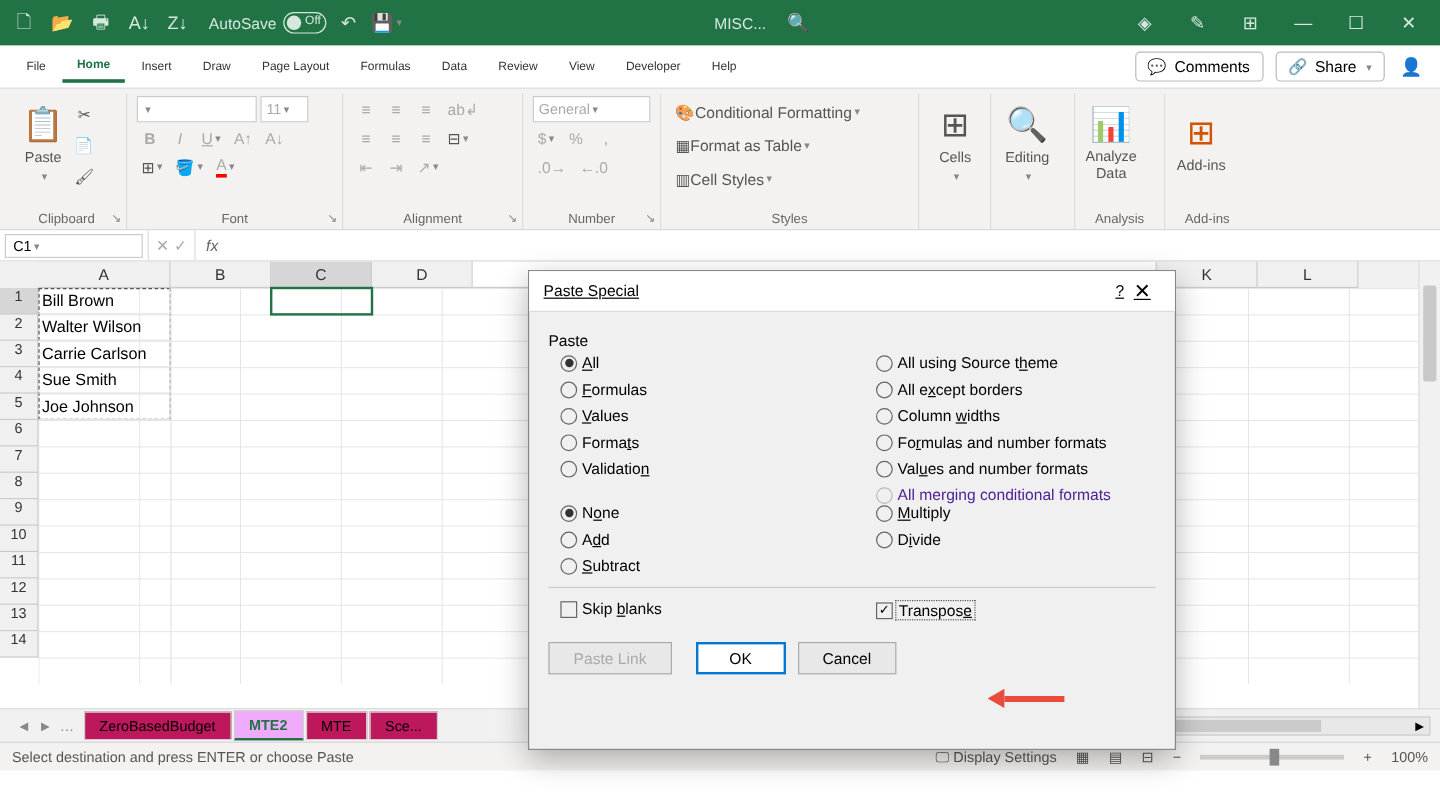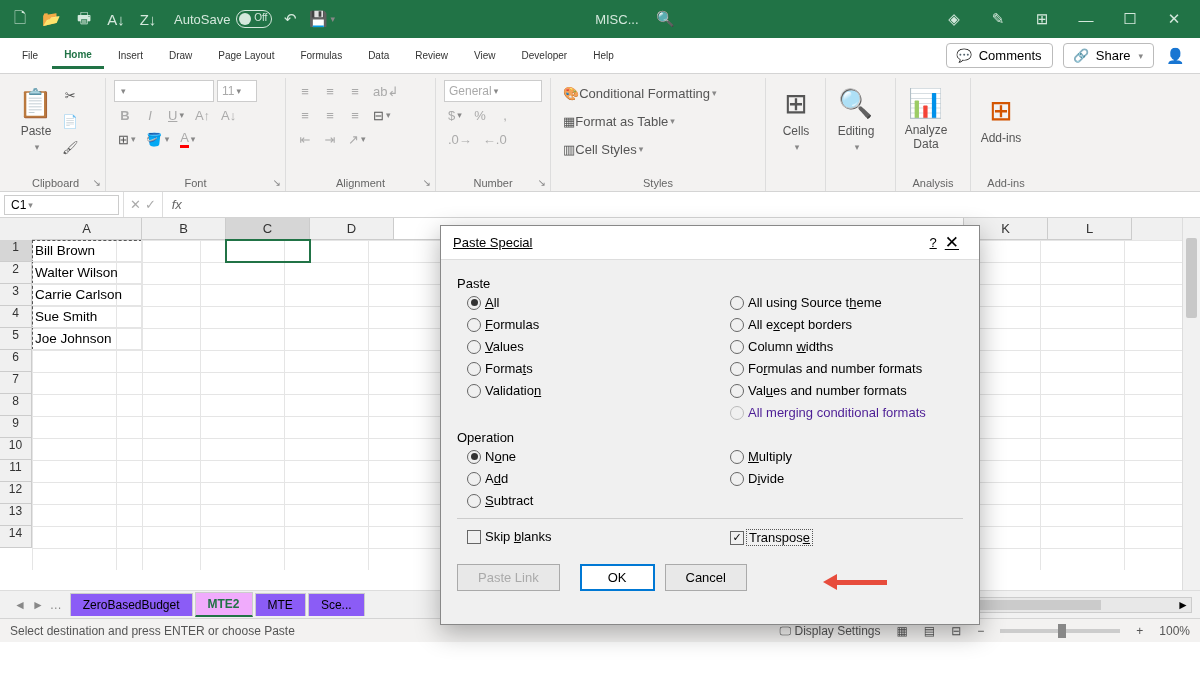--- a/index.html
+++ b/index.html
@@ -53,21 +53,21 @@
 .rowhdr { height:22px; border-right:1px solid #ccc; border-bottom:1px solid #ccc; text-align:center; font-size:12px; color:#333; }
 .cells { position:absolute; left:32px; top:22px; }
 .cell { position:absolute; width:84px; height:22px; border-right:1px solid #e5e5e5; border-bottom:1px solid #e5e5e5; padding:0 3px; font-size:13.5px; line-height:22px; overflow:visible; white-space:nowrap; }
 .colA { width:110px; }
 .selcell { outline:2px solid #217346; outline-offset:-1px; }
 .scrolly { position:absolute; right:0; top:0; bottom:0; width:18px; background:#f1f1f1; border-left:1px solid #ddd; }
 .scrolly::after { content:""; position:absolute; top:20px; left:3px; right:3px; height:80px; background:#c8c8c8; border-radius:2px; }
 
 
 .sheettabs { height:28px; background:#f1f1f1; display:flex; align-items:center; border-top:1px solid #ddd; padding-left:8px; gap:2px; font-size:12px; }
-.shtab { padding:4px 12px; background:#8b5cf6; border:1px solid #ccc; border-bottom:none; }
+.shtab { padding:4px 12px; background:#be185d; border:1px solid #ccc; border-bottom:none; }
 .shtab.active { background:#f0abfc; color:#217346; font-weight:600; border-bottom:2px solid #217346; }
 .nav-arrows { color:#888; padding:0 6px; display:flex; gap:6px; }
 
 
 .statusbar { height:24px; background:#f3f2f1; border-top:1px solid #d4d4d4; display:flex; align-items:center; padding:0 10px; font-size:12px; color:#555; gap:16px; }
 .statusbar .fill { flex:1; }
 .zoom-slider { width:120px; height:4px; background:#ccc; position:relative; }
 .zoom-slider::after { content:""; width:8px; height:14px; background:#888; position:absolute; top:-5px; left:58px; }
 
 
@@ -415,21 +415,20 @@
         <label class="radio">
             <span class="r"></span>
             <span>Val<span class="u">u</span>es and number formats</span>
           </label>
         <label class="radio disabled">
             <span class="r"></span>
             <span>All mer<span class="u">g</span>ing conditional formats</span>
           </label>
       </div>
     </div>
-    <div class="dlg-section" style="margin-top:10px">Operation</div>
     <div class="opt-cols">
       <div class="opt-col">
         <label class="radio checked">
             <span class="r"></span>
             <span>N<span class="u">o</span>ne</span>
           </label>
         <label class="radio">
             <span class="r"></span>
             <span>A<span class="u">d</span>d</span>
           </label>

